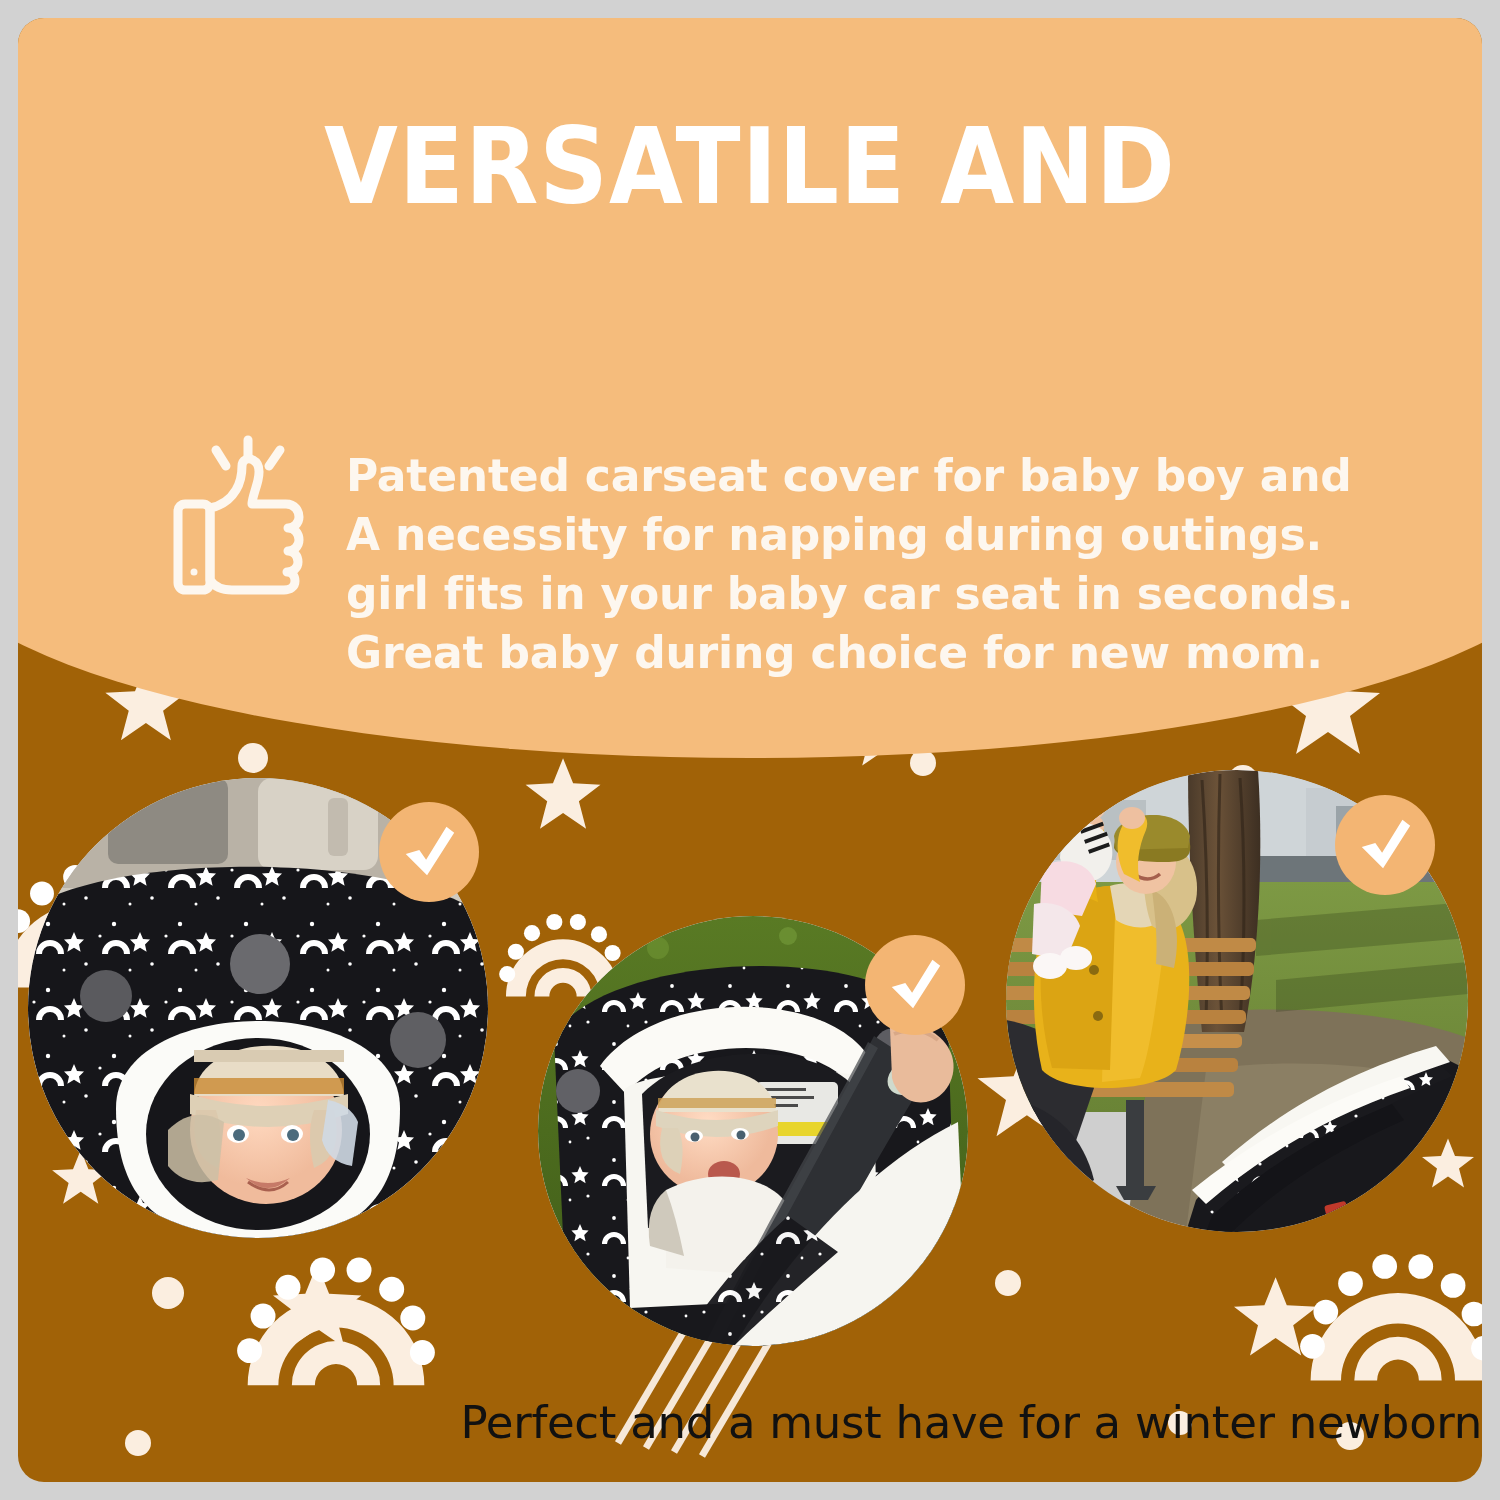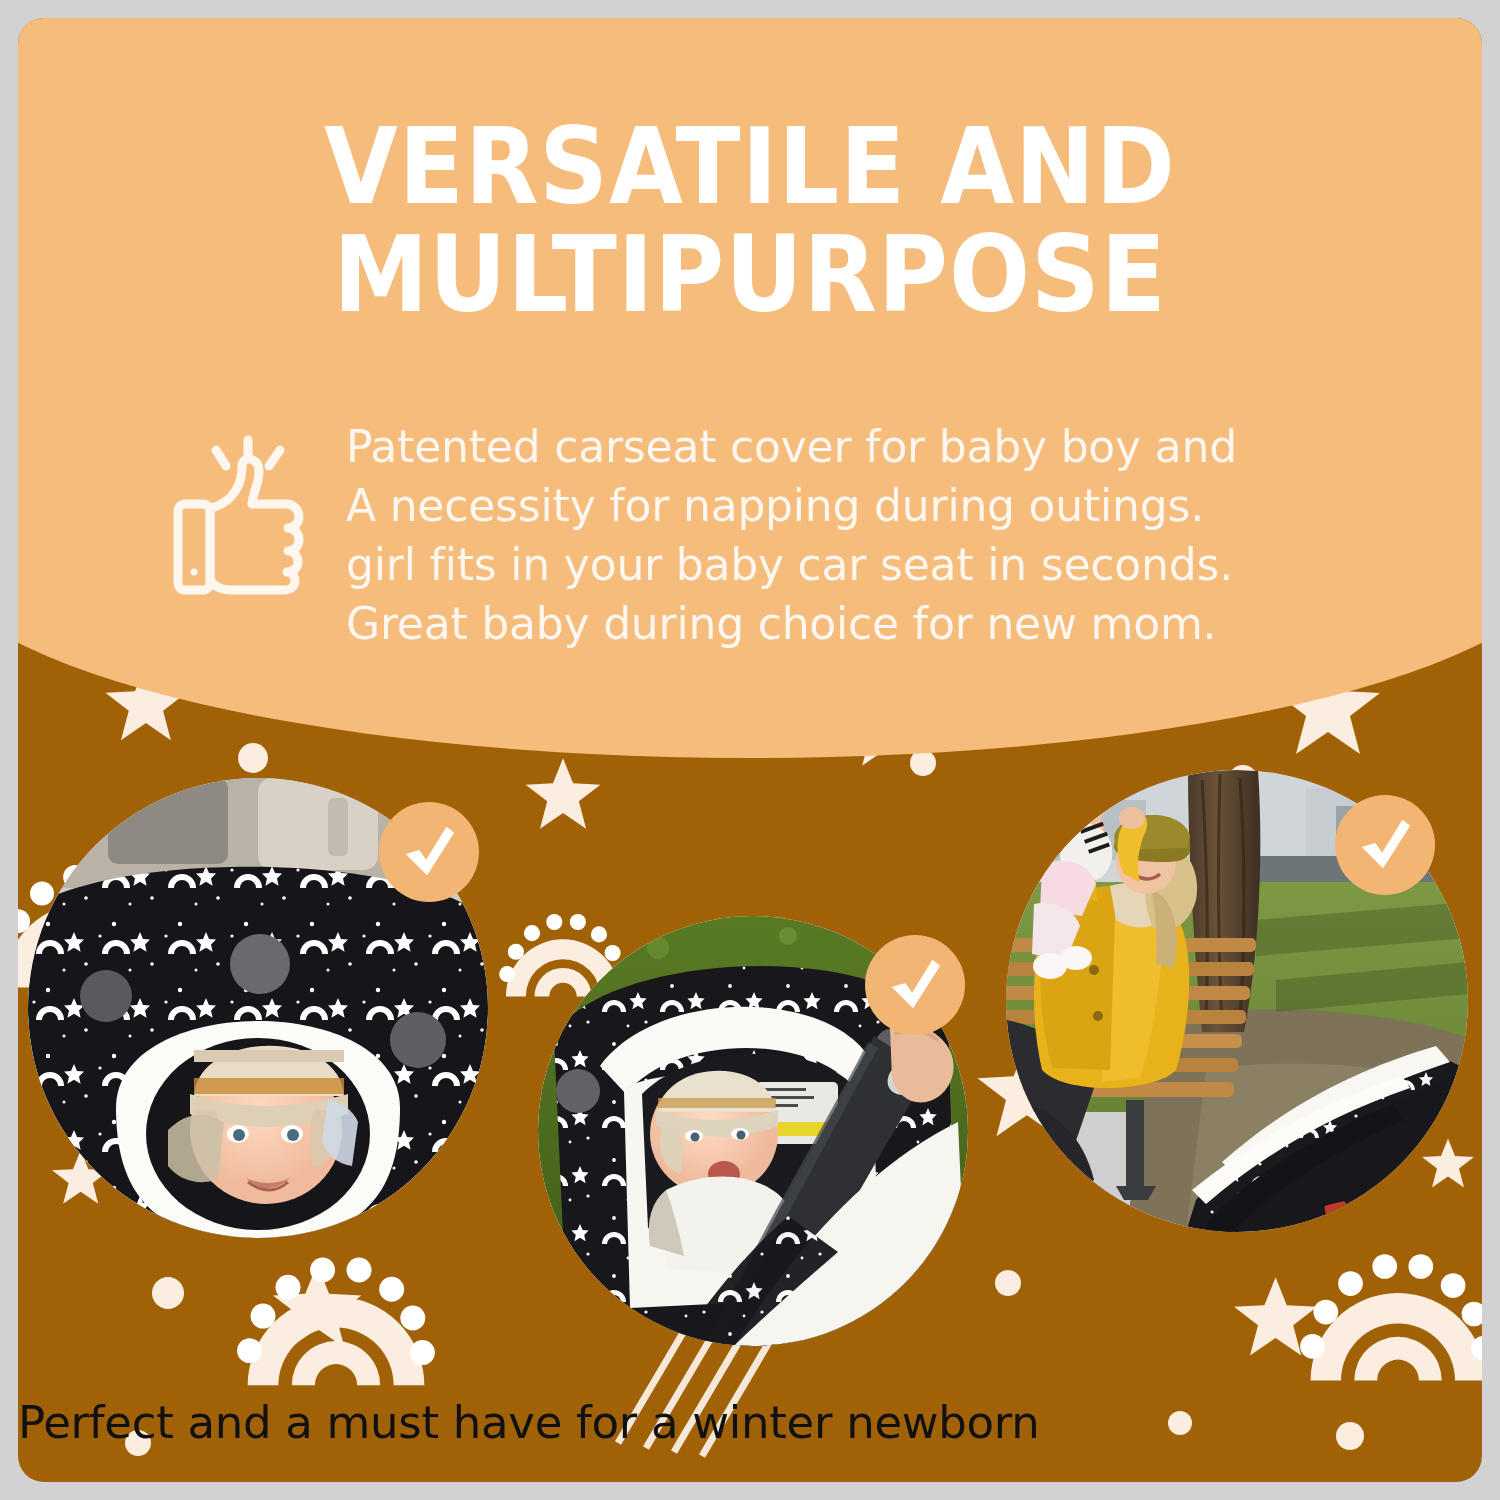--- a/index.html
+++ b/index.html
@@ -55,44 +55,45 @@
     position:absolute;left:150px;top:400px;
     width:1230px;
     display:flex;align-items:flex-start;gap:28px;
   }
   .thumb-icon{flex:0 0 auto;width:150px;height:170px;margin-top:8px;}
   .body-text{
     flex:1 1 auto;
     color:#fdf7ef;
     font-size:44px;
     line-height:1.34;
-    font-weight:400;
+    font-weight:700;
     letter-spacing:-0.2px;
     font-family:"DejaVu Sans","Liberation Sans",sans-serif;
+    margin-top:29px;
   }
   .body-text span{display:block;white-space:nowrap;}
 
   
   .photos{position:absolute;left:0;top:0;width:1464px;height:1464px;}
   .photo{
     position:absolute;border-radius:50%;overflow:hidden;
     background:#cfcfcf;
   }
   .ph-img{position:absolute;inset:0;}
 
   .badge{
     position:absolute;width:100px;height:100px;border-radius:50%;
     background:#f3b573;display:flex;align-items:center;justify-content:center;
   }
   .badge svg{width:62px;height:62px;display:block;}
 
   
   .caption{
     position:absolute;left:0;top:1378px;width:1464px;
-    text-align:left;color:#111111;
+    text-align:right;color:#111111;
     font-size:45px;font-weight:400;letter-spacing:-0.3px;
     font-family:"DejaVu Sans","Liberation Sans",sans-serif;
   }
 </style>
 </head>
 <body>
 
 <div class="stage">
   <div class="card">
 
@@ -152,21 +153,20 @@
         </g>
       </svg>
     </div>
 
     <div class="banner">
       <div class="banner-shape"></div>
     </div>
 
     <div class="headline">
       <span class="l1">VERSATILE AND</span>
-      <span class="l2">MULTIPURPOSE</span>
     </div>
 
     <div class="feature">
       <div class="thumb-icon">
         <svg viewBox="0 0 150 170" fill="none" stroke="#fdf7ef" stroke-width="9" stroke-linecap="round" stroke-linejoin="round">
 
           <line x1="80" y1="14" x2="80" y2="32"></line>
           <line x1="48" y1="24" x2="58" y2="40"></line>
           <line x1="112" y1="24" x2="101" y2="40"></line>
 

